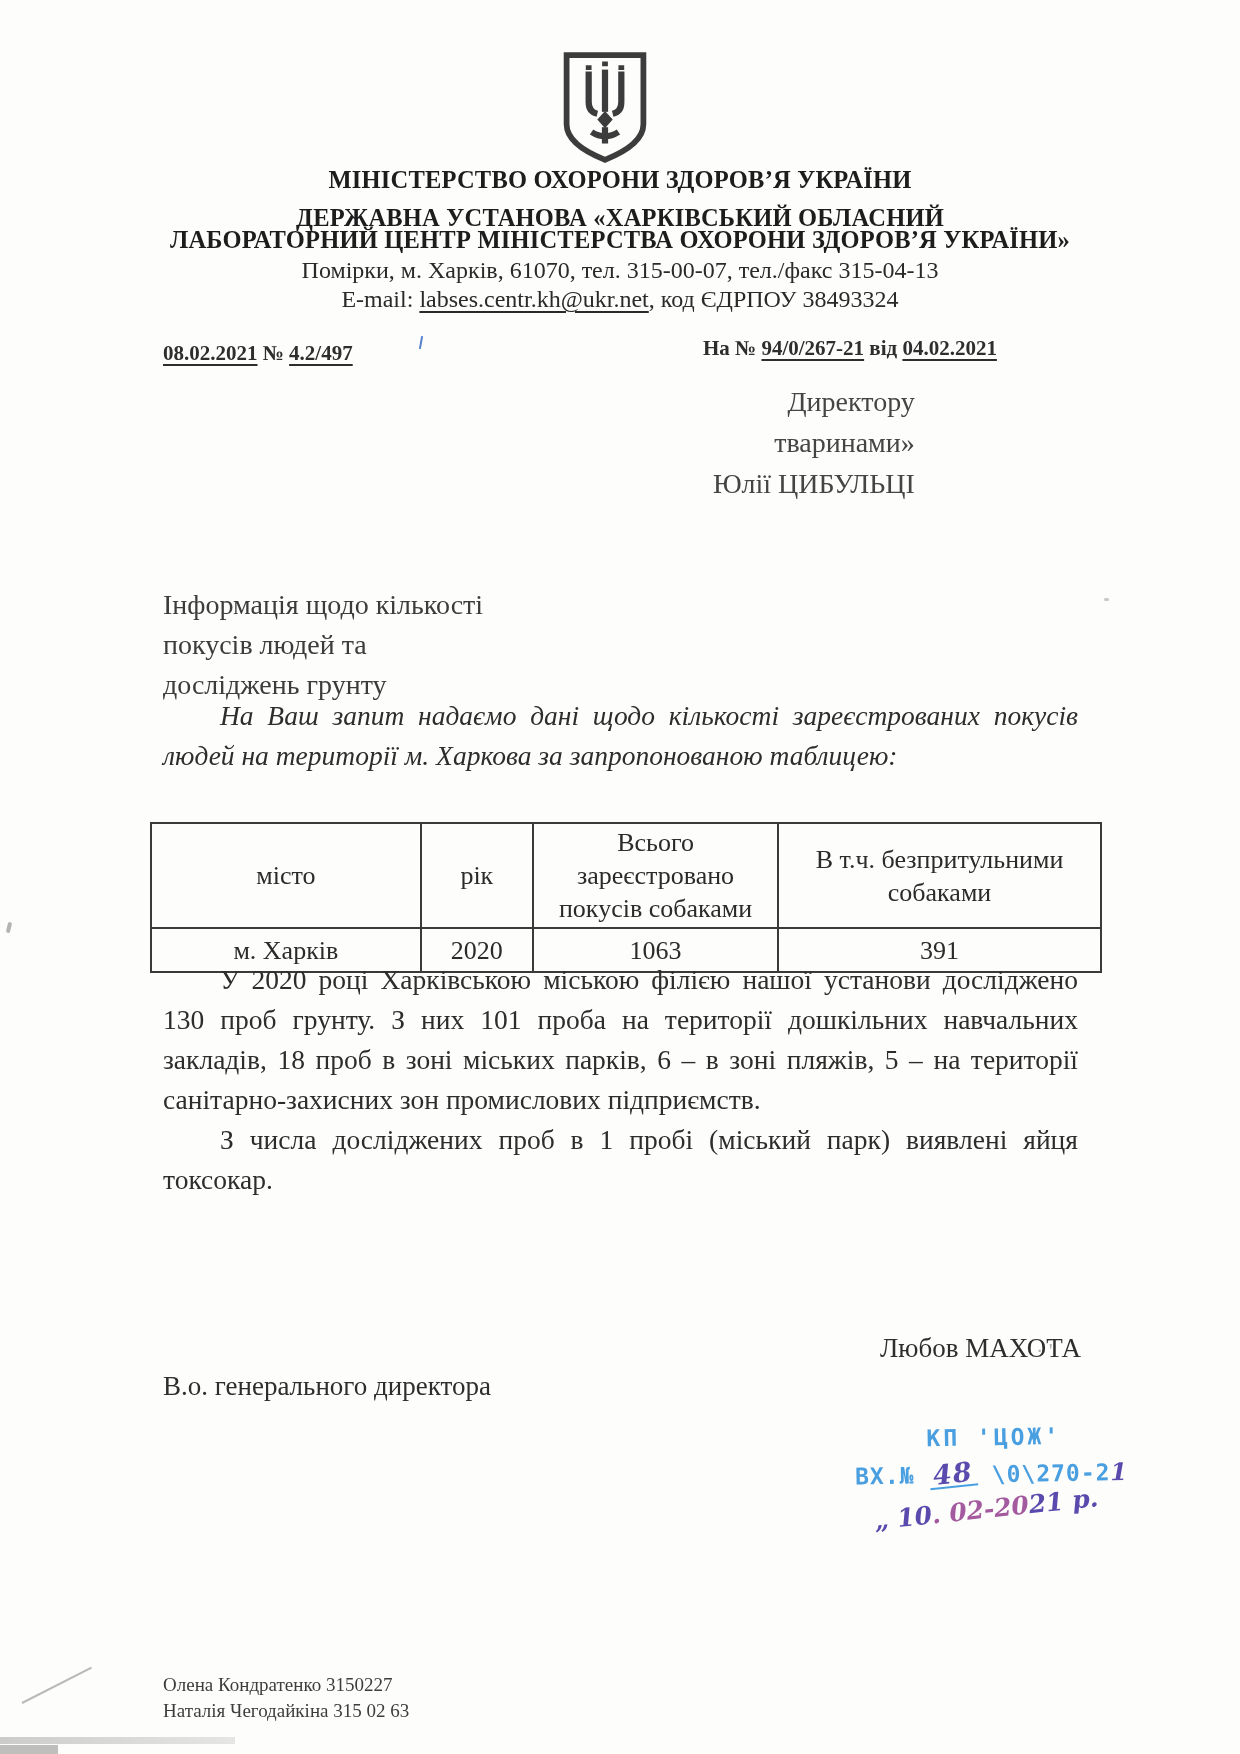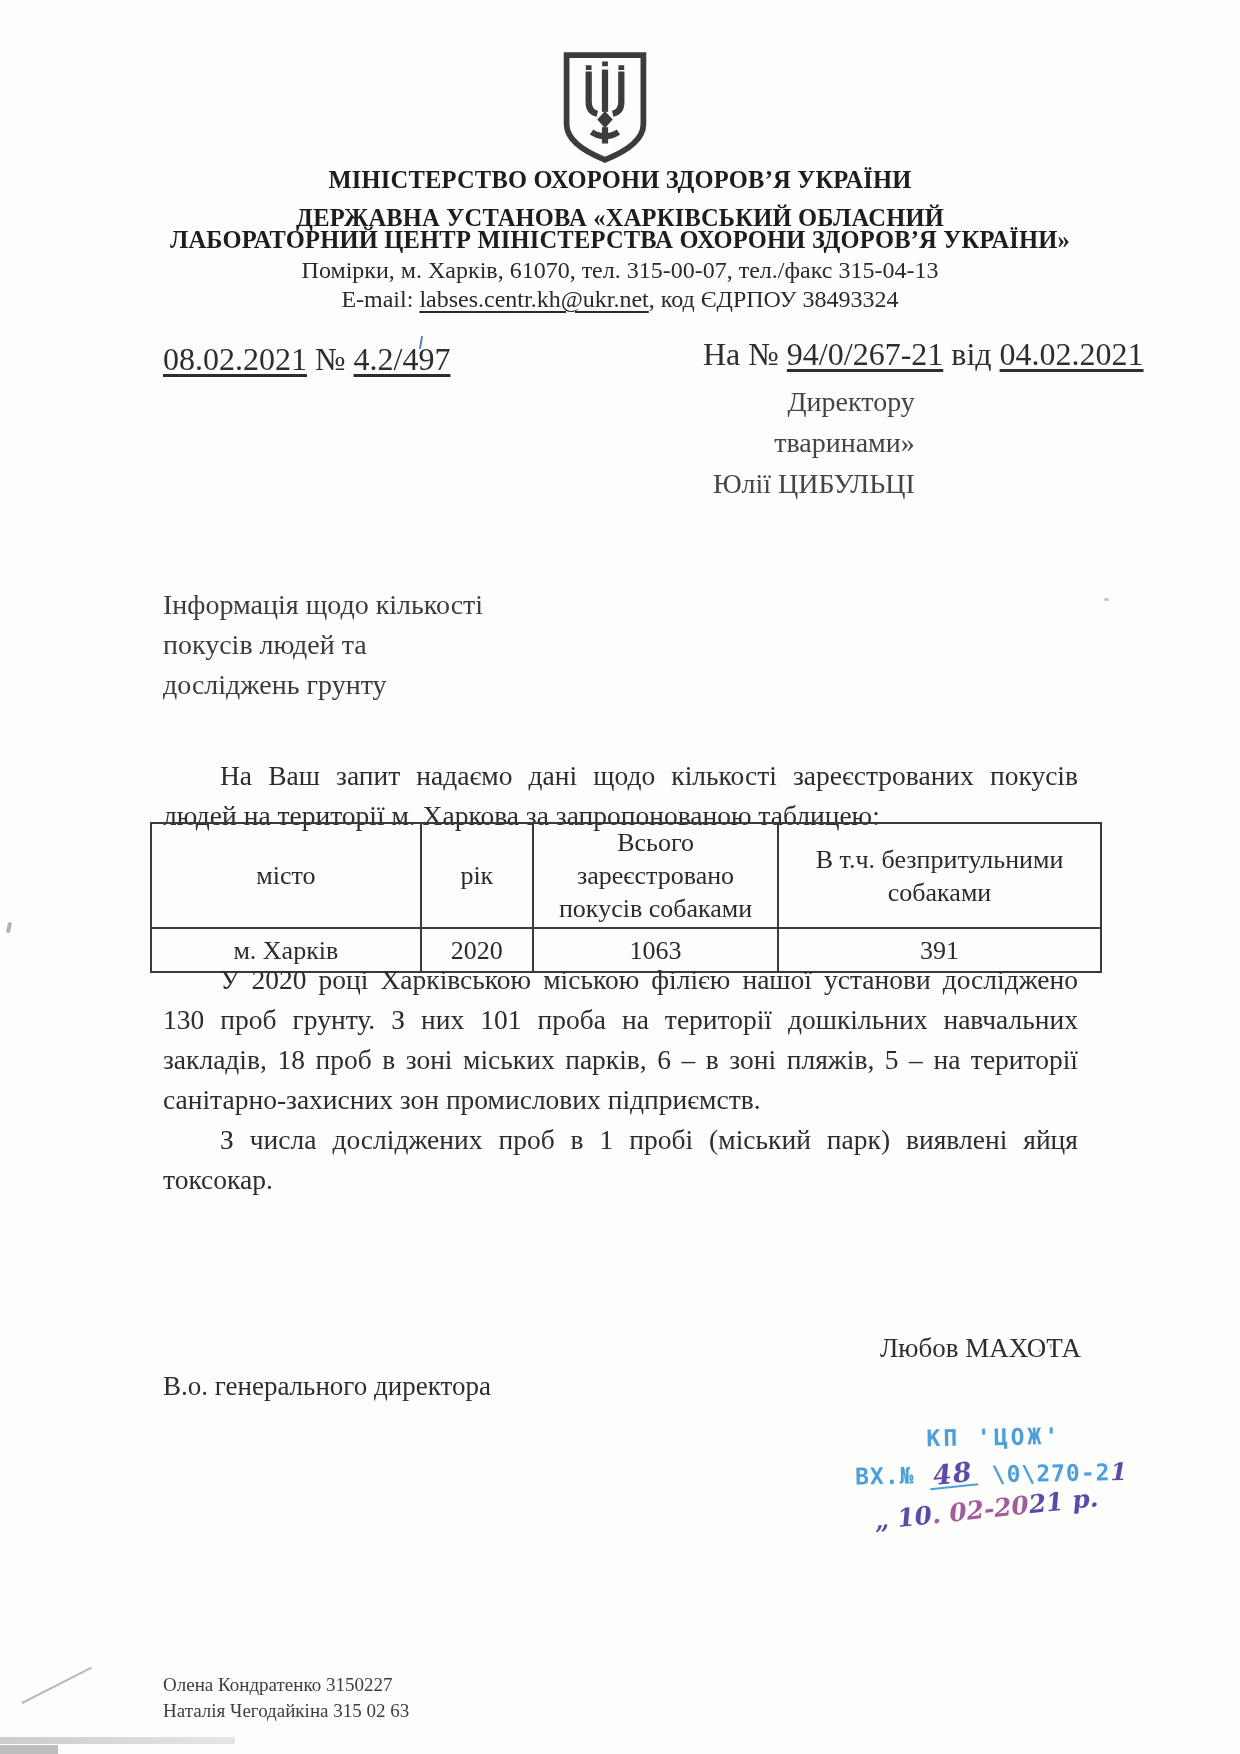--- a/index.html
+++ b/index.html
@@ -13,33 +13,33 @@
   
   .emblem { left:557px; top:50px; width:96px; height:116px; }
   .lh-line { left:0; width:1240px; text-align:center; font-weight:bold;
              font-size:24.5px; color:#1d1d1d; letter-spacing:0.2px; white-space:nowrap; }
   .lh1 { top:166px; } .lh2 { top:204px; } .lh3 { top:226px; }
   .lh-sub { left:0; width:1240px; text-align:center; font-size:24px; color:#2a2a2a; white-space:nowrap; }
   .lh4 { top:257px; } .lh5 { top:286px; }
   .u { text-decoration:underline; text-underline-offset:4px; }
 
   
-  .ref { font-size:32px; color:#2e2e2e; white-space:nowrap; }
+  .ref { font-size:21px; color:#2e2e2e; white-space:nowrap;font-weight:bold; }
   .ref-left { left:163px; top:341px; }
   .ref-right { left:703px; top:336px; }
 
   
   .addressee { left:713px; top:381px; font-size:28px; line-height:41px; color:#454545;text-align:right; }
   
   .subject { left:163px; top:585px; font-size:28px; line-height:40px; color:#3c3c3c; }
 
   
   .body-par { left:163px; width:915px; font-size:27.5px; line-height:40px;
               text-align:justify; color:#2d2d2d; }
-  .p1 { top:756px; }
+  .p1 { top:696px;font-style:italic; }
   .p23 { top:960px; }
   .body-par p { margin:0; text-indent:57px; }
 
   
   .dtable { left:150px; top:822px; width:952px; border-collapse:collapse; font-size:26px; color:#2b2b2b; }
   .dtable td { border:2px solid #3a3a3a; text-align:center; vertical-align:middle; padding:2px 6px; line-height:33px; }
   .dtable .hrow td { height:72px; }
   .dtable .drow td { height:38px; }
   .c1 { width:270px;margin-top:21px; } .c2 { width:102px; } .c3 { width:237px; } .c4 { width:319px; }
 

